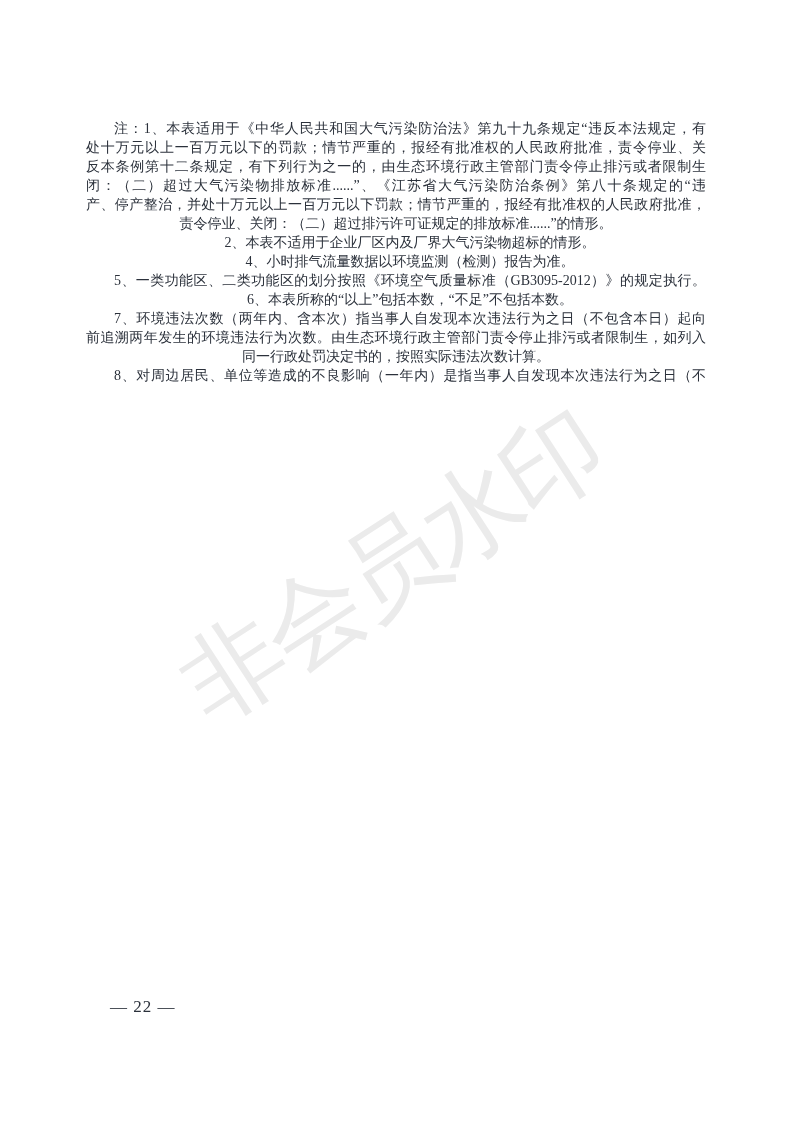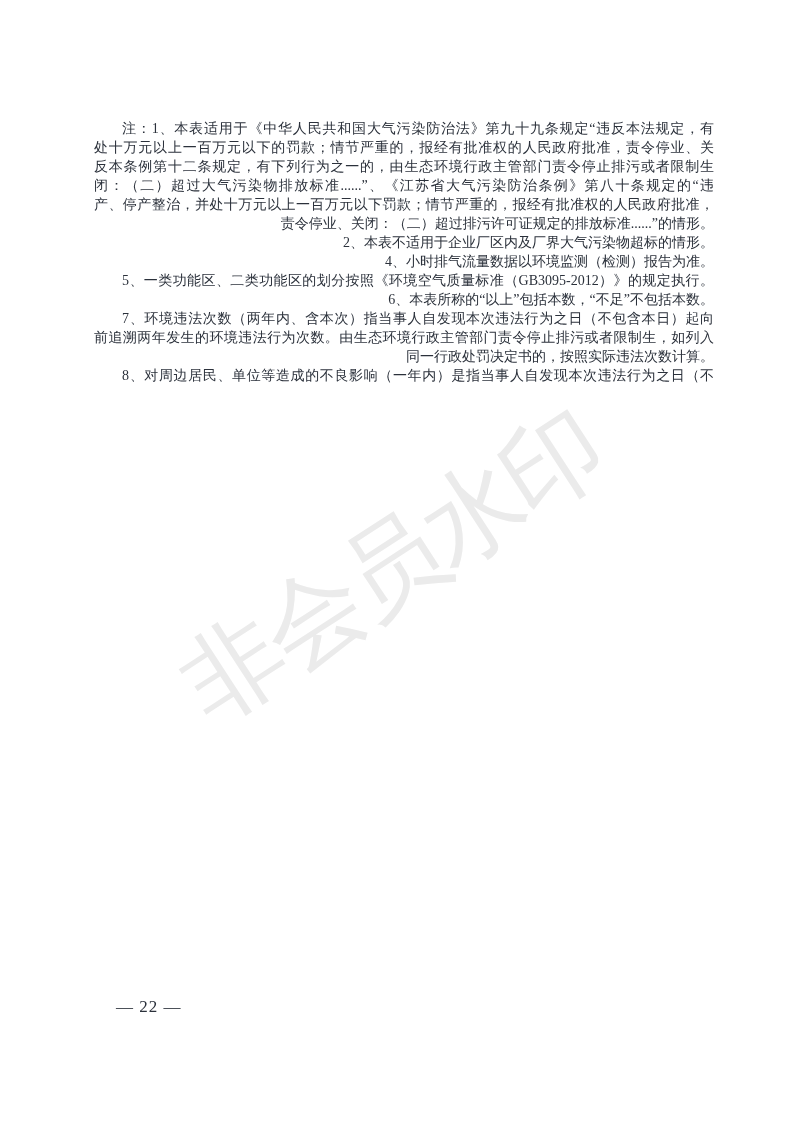--- a/index.html
+++ b/index.html
@@ -31,38 +31,37 @@
   }
   .notes {
     position: absolute;
     left: 86px;
     top: 119px;
     width: 620px;
     z-index: 1;
     font-size: 14px;
     line-height: 19px;
     color: #2b313b;
-    margin-left: 8px;
   }
   .line {
     height: 19px;
     overflow: hidden;
-    text-align: right;
+    text-align: center;
   }
   .line.indent {
     padding-left: 28px;
   }
   .line.justify {
     text-align: justify;
     text-align-last: justify;
     text-justify: inter-character;
   }
   .page-number {
     position: absolute;
-    left: 116px;
+    left: 110px;
     top: 997px;
     z-index: 1;
     font-size: 17px;
     letter-spacing: 1px;
     color: #2b313b;
     white-space: nowrap;
   }
 </style>
 </head>
 <body>

